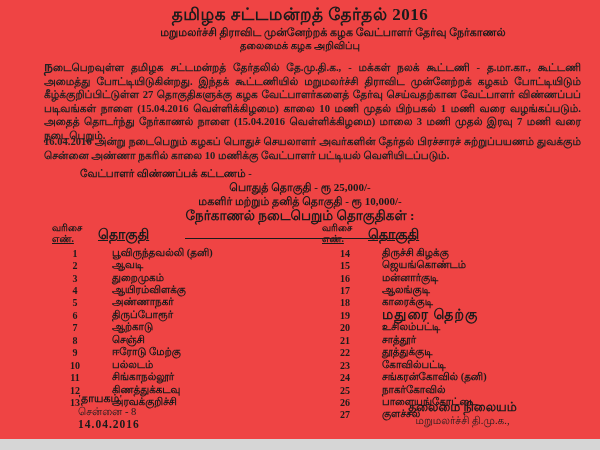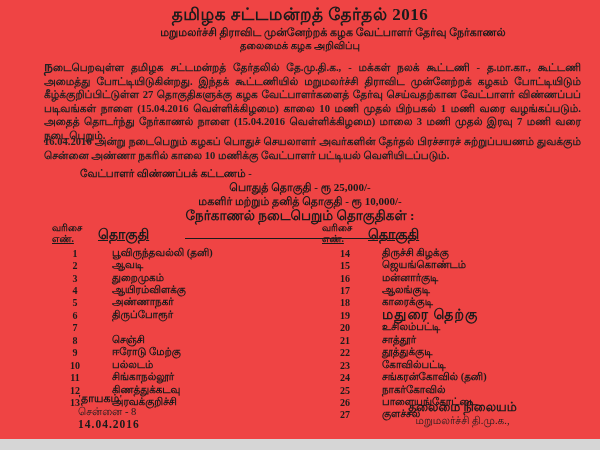--- a/index.html
+++ b/index.html
@@ -89,20 +89,21 @@
         <div class="row">
           <span class="no">5</span>
           <span class="name">அண்ணாநகர்</span>
         </div>
         <div class="row">
           <span class="no">6</span>
           <span class="name">திருப்போரூர்</span>
         </div>
         <div class="row">
           <span class="no">7</span>
+          <span class="name">ஆற்காடு</span>
         </div>
         <div class="row">
           <span class="no">8</span>
           <span class="name">செஞ்சி</span>
         </div>
         <div class="row">
           <span class="no">9</span>
           <span class="name">ஈரோடு மேற்கு</span>
         </div>
         <div class="row">

